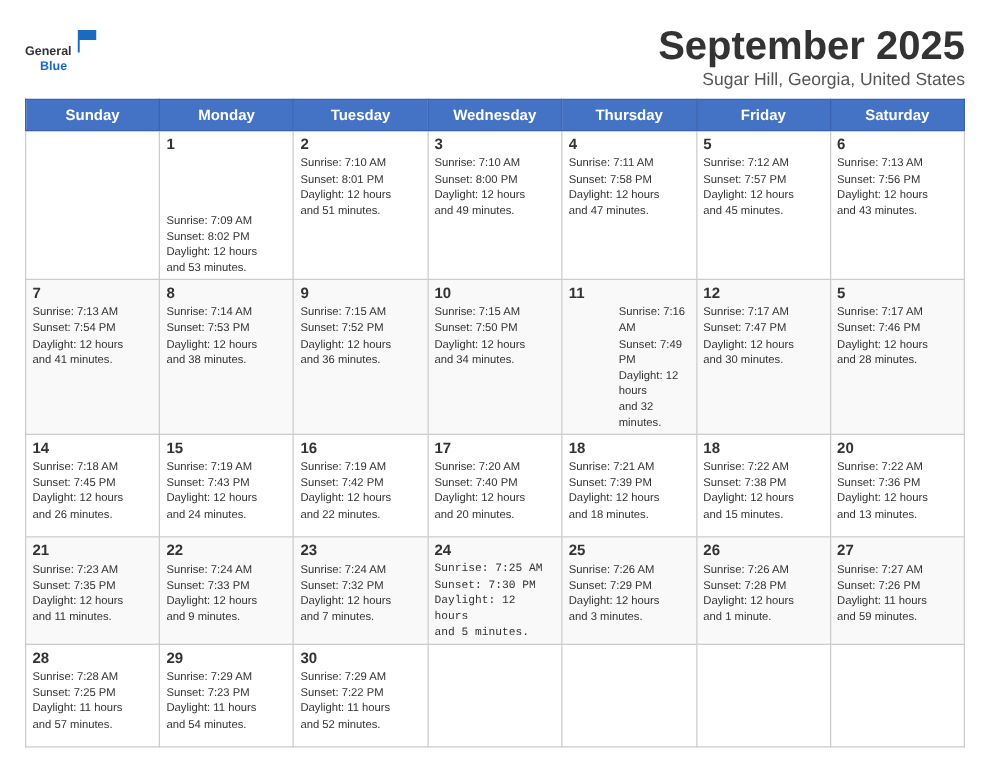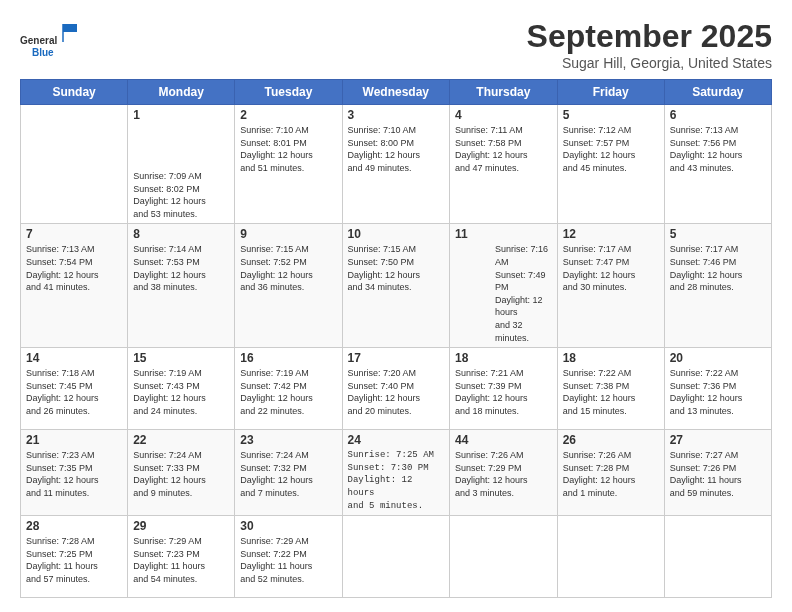--- a/index.html
+++ b/index.html
@@ -297,21 +297,21 @@
 and 7 minutes.</div>
           </td>
           <td>
             <span class="day-number">24</span>
             <div class="cell-text" style="white-space: pre-line; font-family: Liberation Mono, monospace;">Sunrise: 7:25 AM
 Sunset: 7:30 PM
 Daylight: 12 hours
 and 5 minutes.</div>
           </td>
           <td>
-            <span class="day-number">44</span>
+            <span class="day-number">25</span>
             <div class="cell-text" style="white-space: pre-line;">Sunrise: 7:26 AM
 Sunset: 7:29 PM
 Daylight: 12 hours
 and 3 minutes.</div>
           </td>
           <td>
             <span class="day-number">26</span>
             <div class="cell-text" style="white-space: pre-line;">Sunrise: 7:26 AM
 Sunset: 7:28 PM
 Daylight: 12 hours

